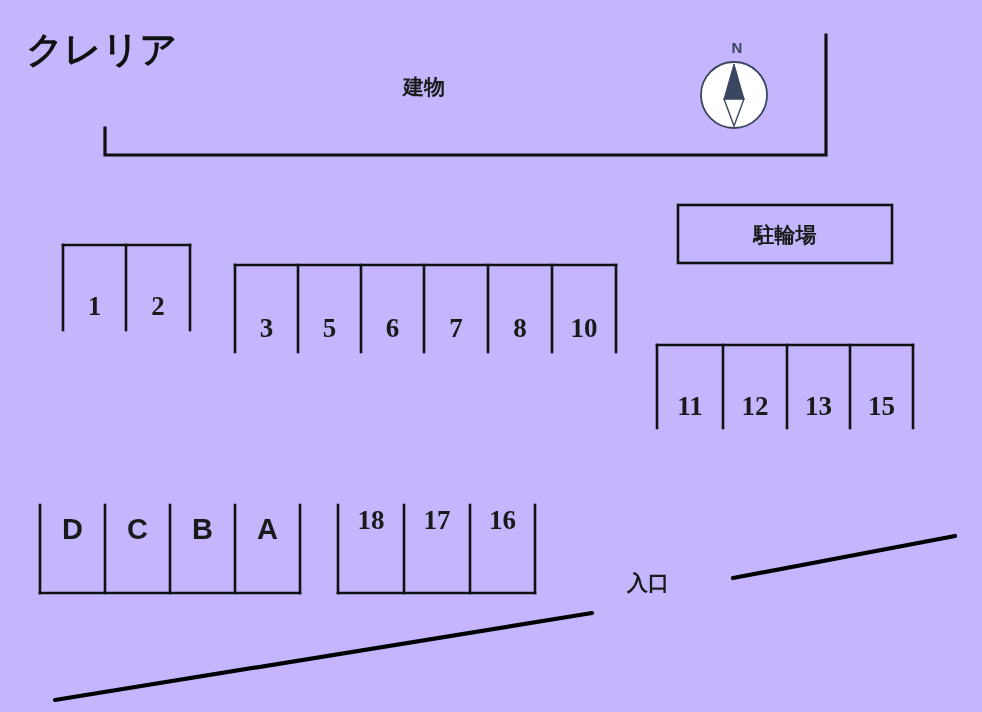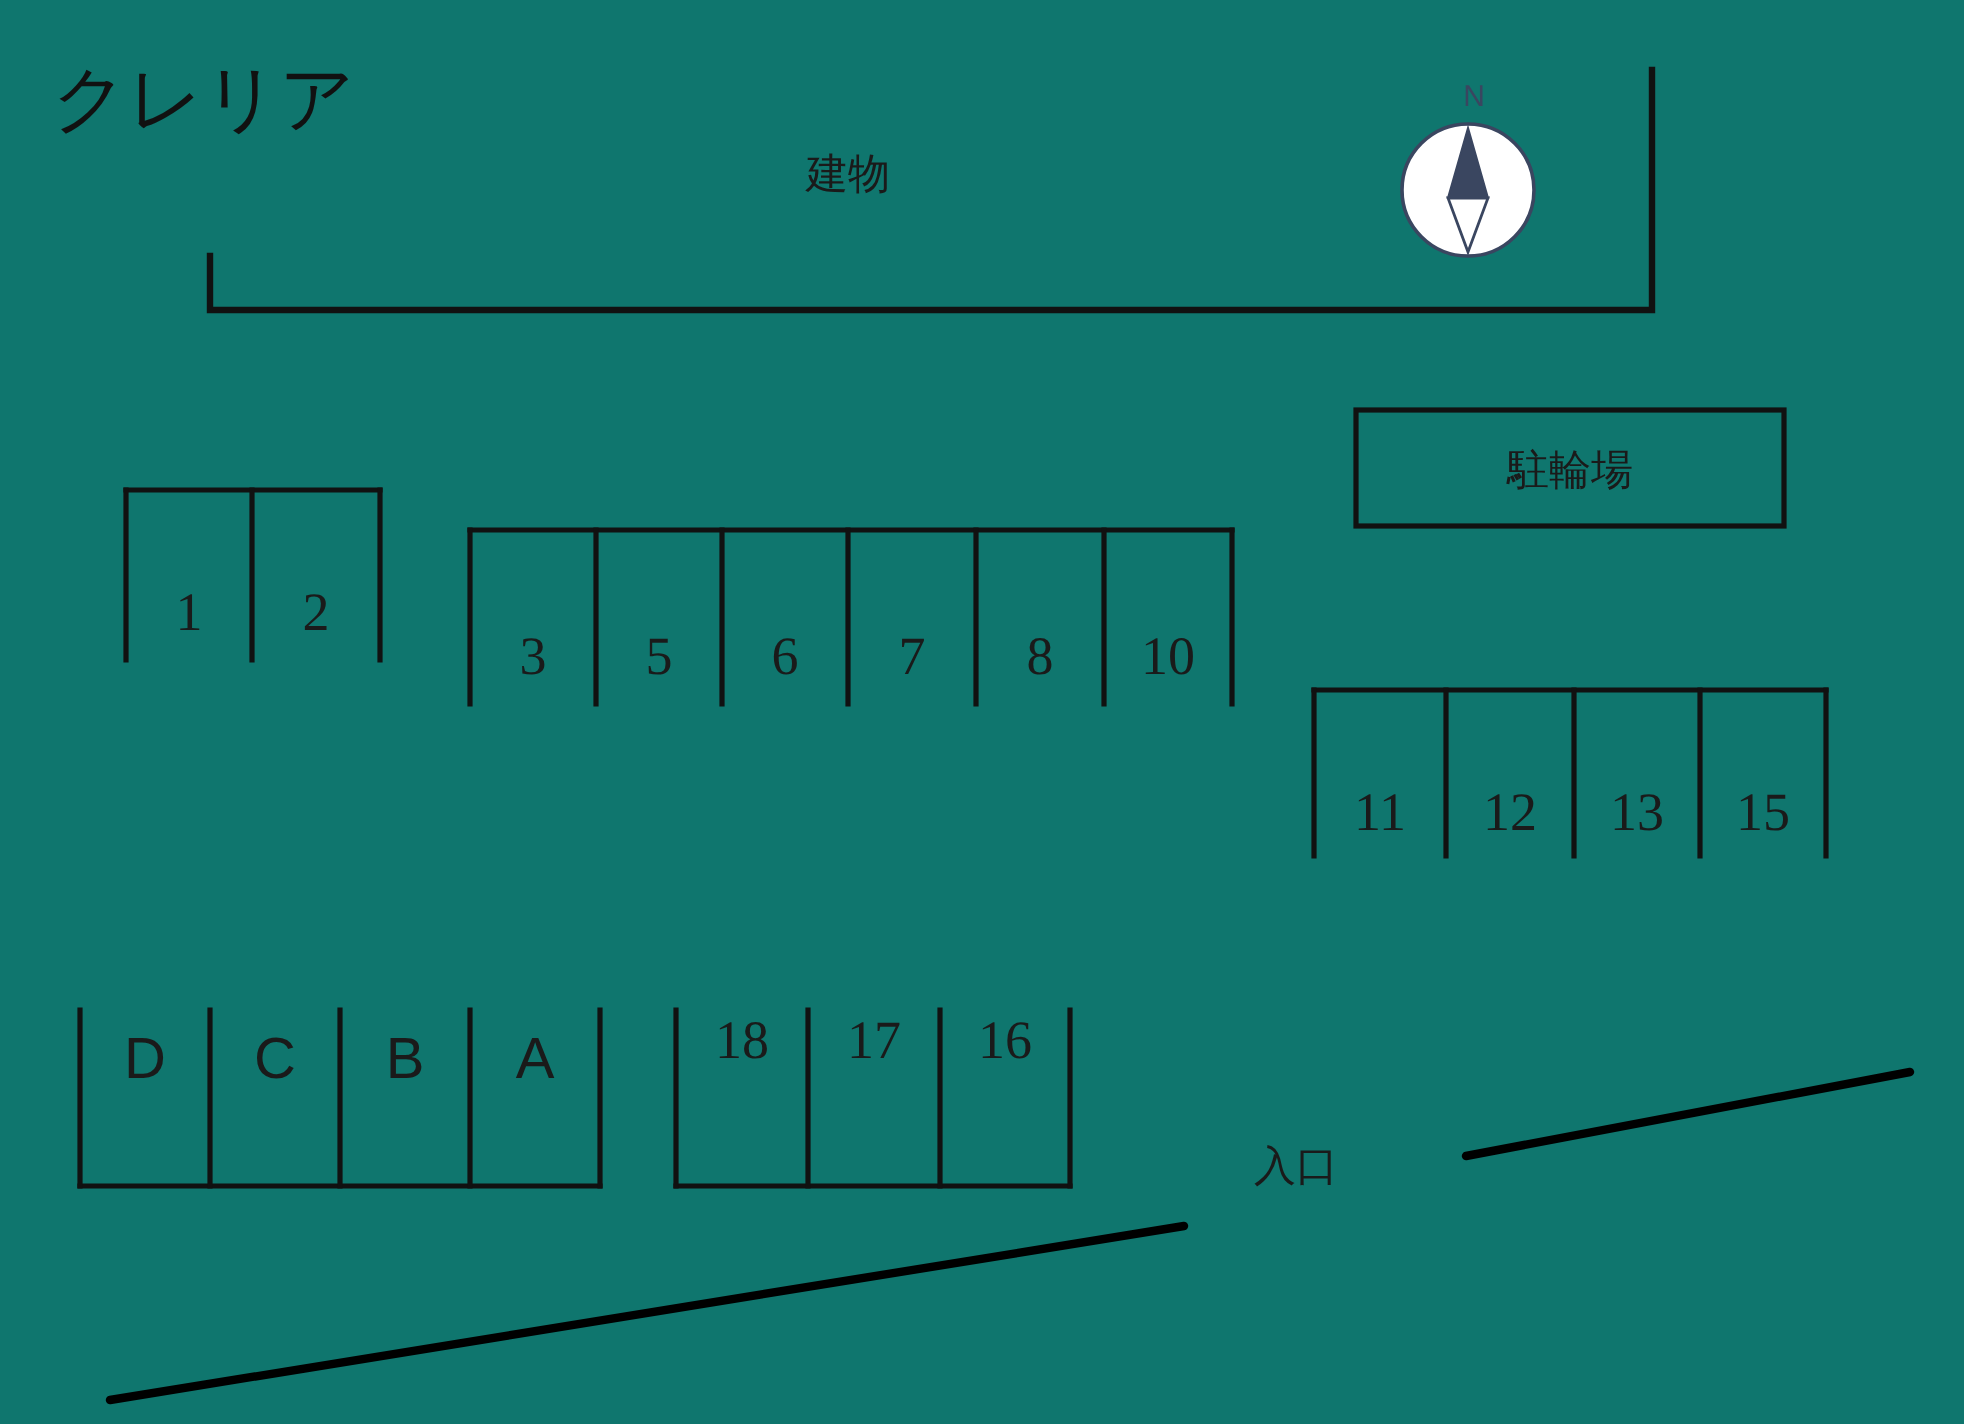--- a/index.html
+++ b/index.html
@@ -5,22 +5,23 @@
 <style>
   html,body{margin:0;padding:0;background:#ffffff;}
   body{
     font-family:"Liberation Sans","DejaVu Sans",sans-serif;
     color:#1a1a1a;
   }
   #canvas{
     position:relative;
     width:982px;
     height:712px;
-    background:#0f766e;
+    background:#c4b5fd;
     overflow:hidden;
+    font-weight:bold;
   }
   #canvas svg{
     position:absolute;
     left:0; top:0;
     width:982px;
     height:712px;
   }
   .stall-label{
     font-family:"Liberation Serif","DejaVu Serif",serif;
     font-size:27px;

